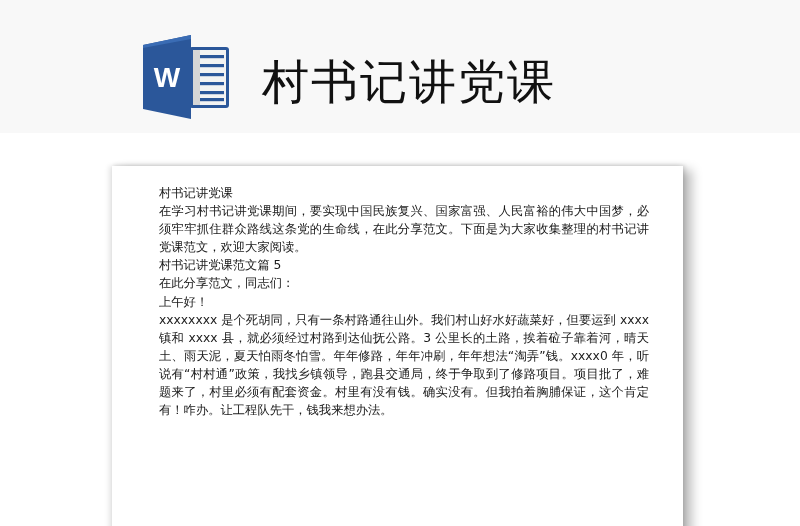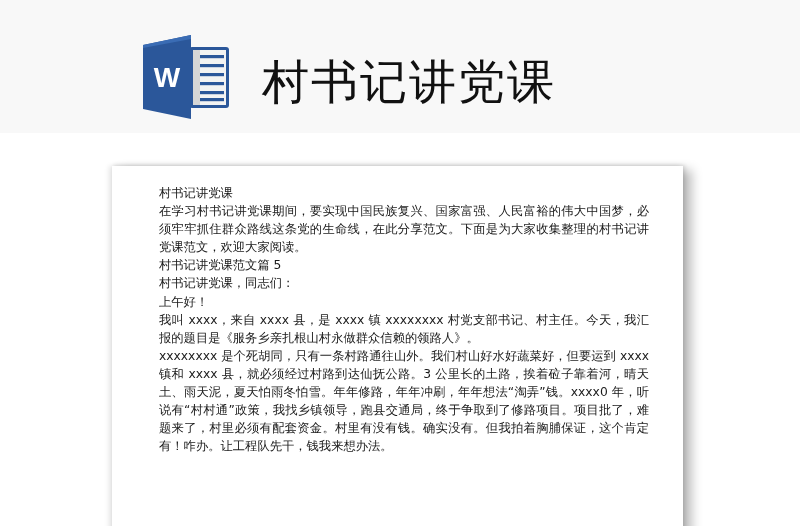--- a/index.html
+++ b/index.html
@@ -53,18 +53,17 @@
   <text x="24" y="52" text-anchor="middle" font-family="Liberation Sans, sans-serif" font-weight="bold" font-size="28" fill="#ffffff">W</text>
 </svg>
 
 <div class="doc-title">村书记讲党课</div>
 
 <div class="page">
   <div class="page-body">
     <p class="para">村书记讲党课</p>
     <p class="para">在学习村书记讲党课期间，要实现中国民族复兴、国家富强、人民富裕的伟大中国梦，必须牢牢抓住群众路线这条党的生命线，在此分享范文。下面是为大家收集整理的村书记讲党课范文，欢迎大家阅读。</p>
     <p class="para">村书记讲党课范文篇 5</p>
-    <p class="para">村书记讲党课，同志们：</p>
+    <p class="para">在此分享范文，同志们：</p>
     <p class="para">上午好！</p>
-    <p class="para">我叫 xxxx，来自 xxxx 县，是 xxxx 镇 xxxxxxxx 村党支部书记、村主任。今天，我汇报的题目是《服务乡亲扎根山村永做群众信赖的领路人》。</p>
     <p class="para">xxxxxxxx 是个死胡同，只有一条村路通往山外。我们村山好水好蔬菜好，但要运到 xxxx 镇和 xxxx 县，就必须经过村路到达仙抚公路。3 公里长的土路，挨着砬子靠着河，晴天土、雨天泥，夏天怕雨冬怕雪。年年修路，年年冲刷，年年想法“淘弄”钱。xxxx0 年，听说有“村村通”政策，我找乡镇领导，跑县交通局，终于争取到了修路项目。项目批了，难题来了，村里必须有配套资金。村里有没有钱。确实没有。但我拍着胸脯保证，这个肯定有！咋办。让工程队先干，钱我来想办法。</p>
   </div>
 </div>
 
 </body></html>

